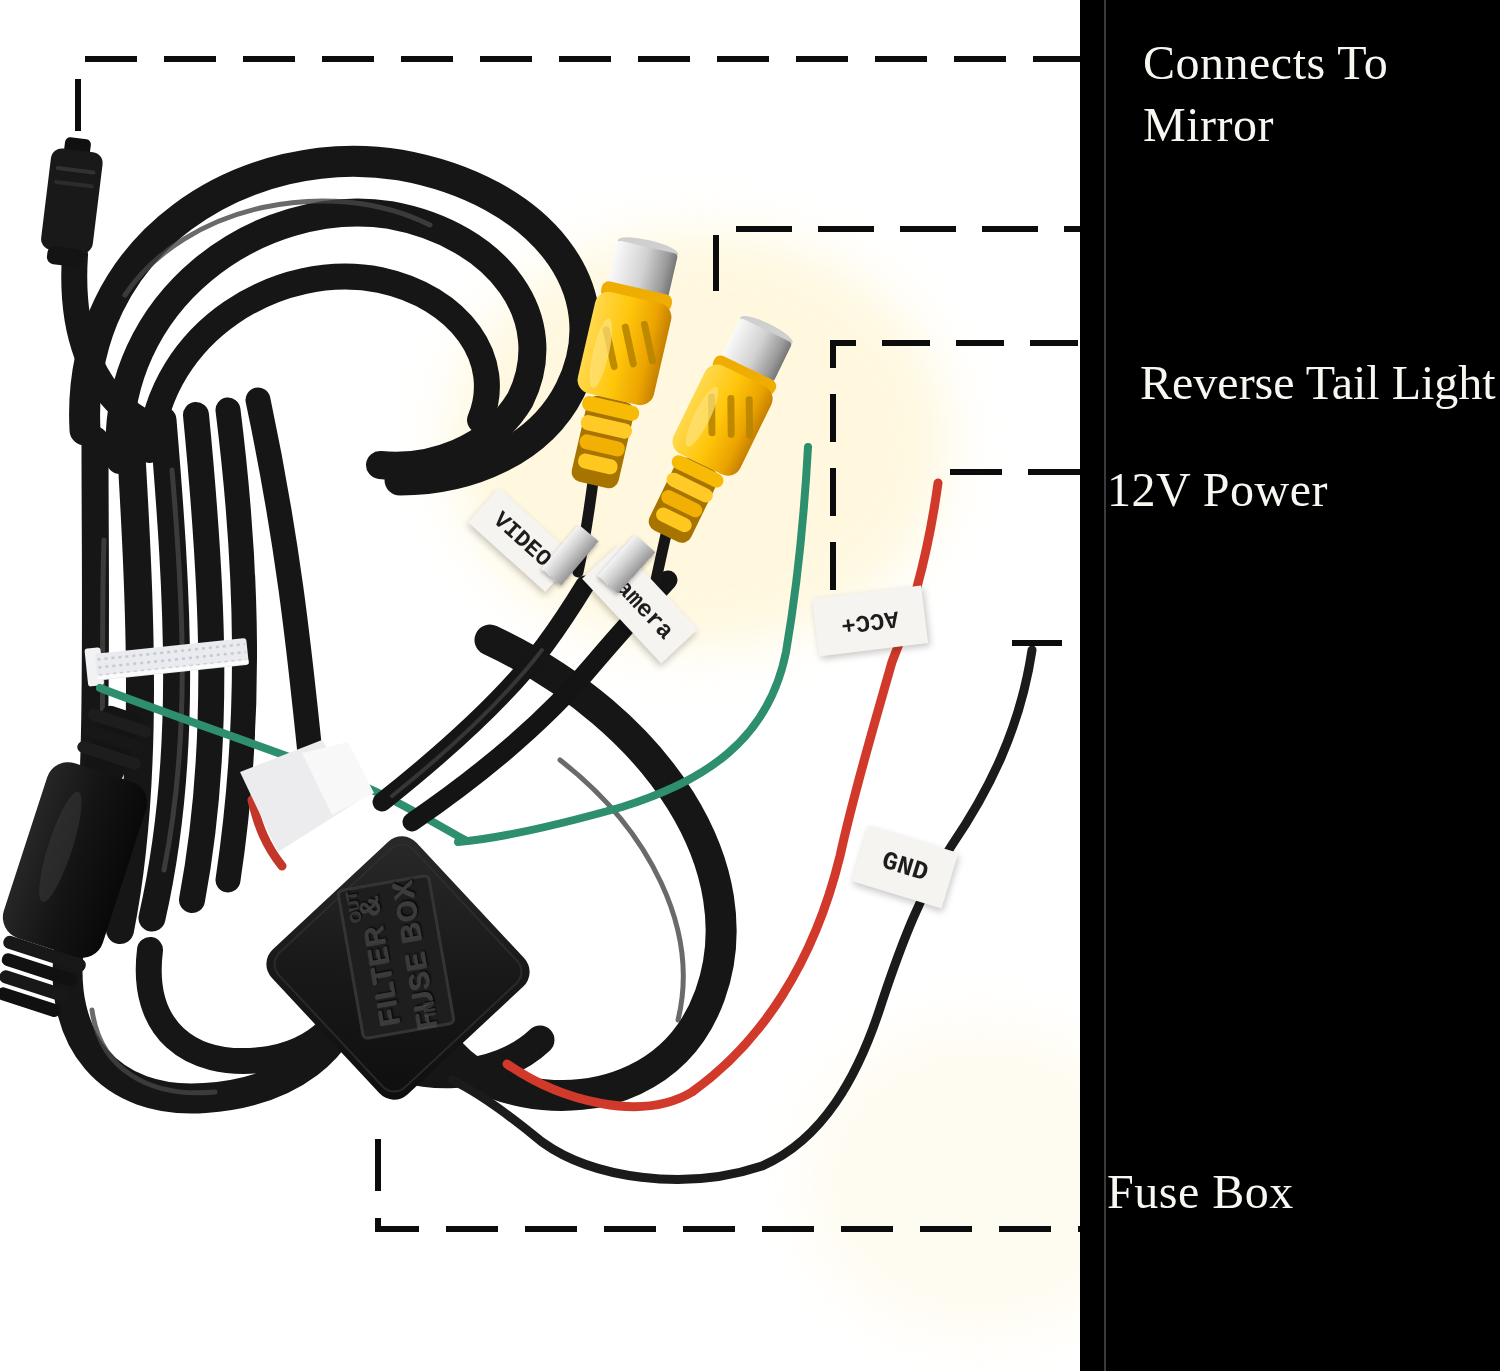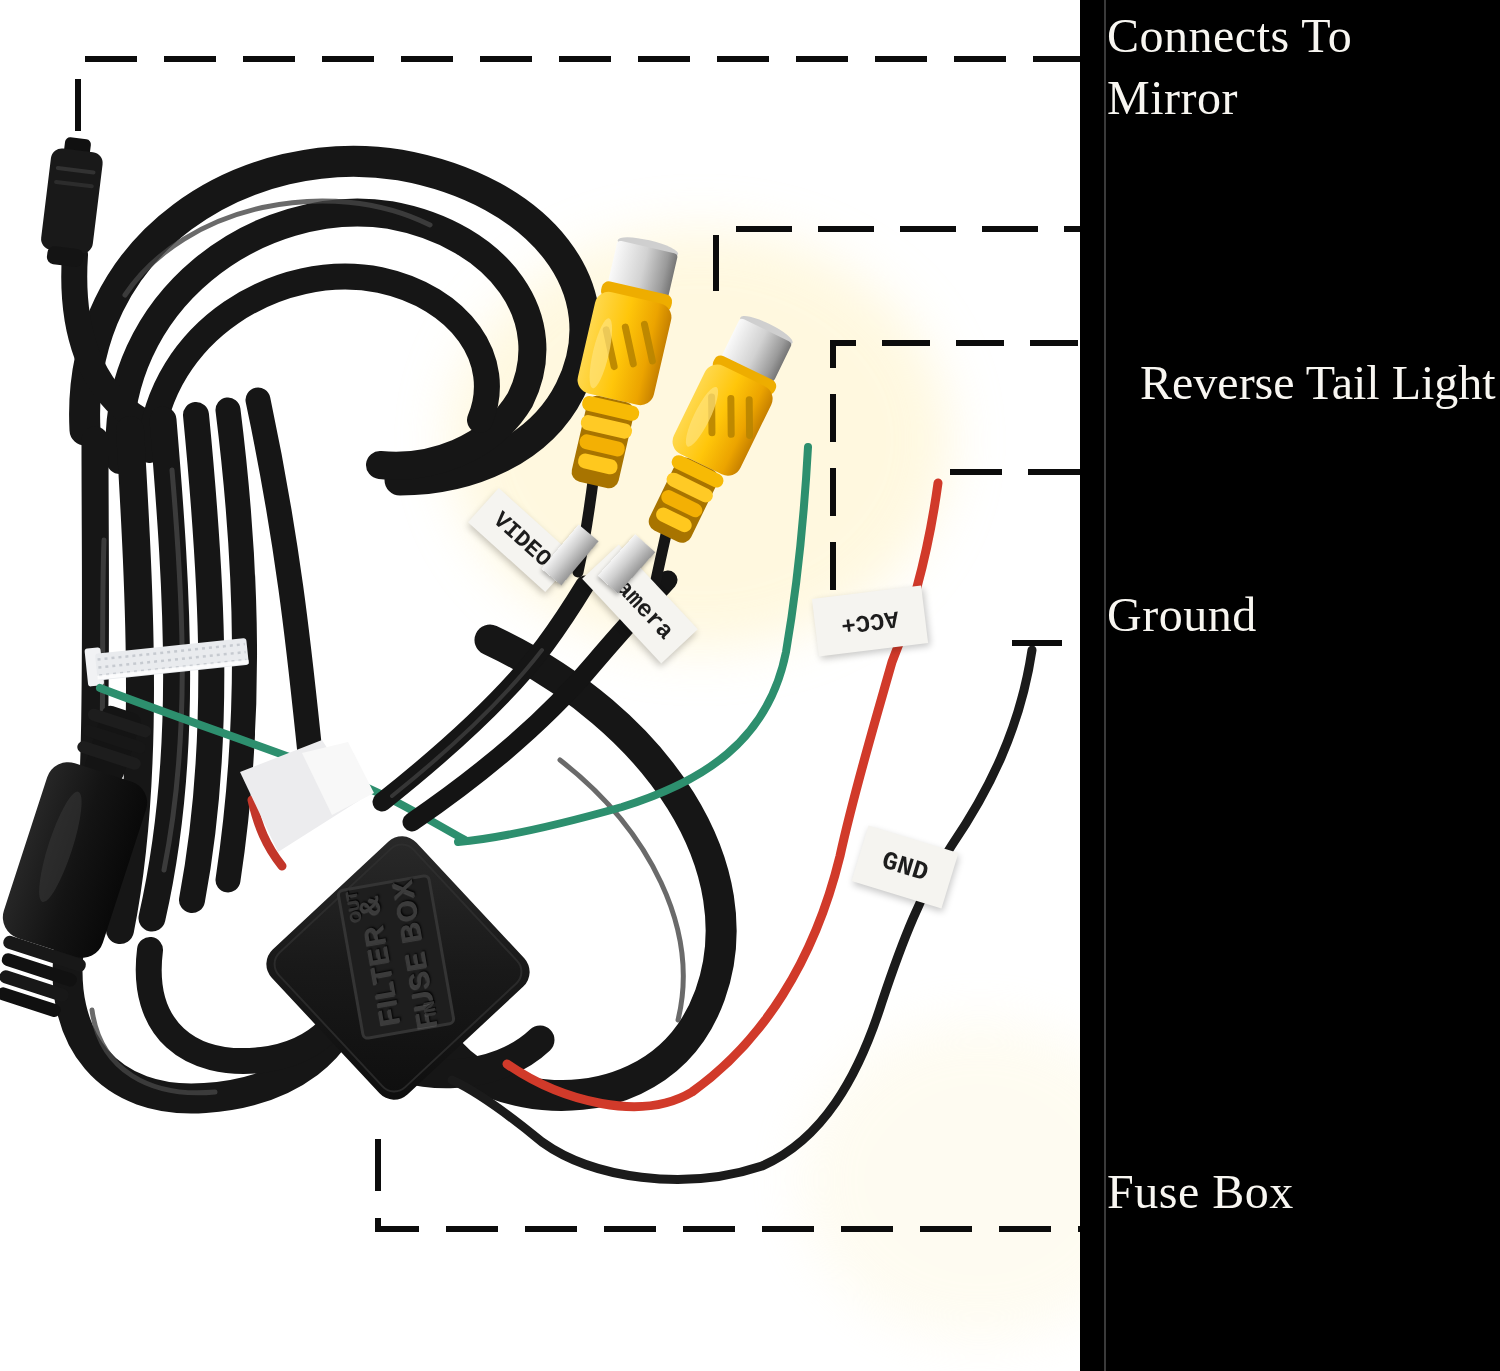--- a/index.html
+++ b/index.html
@@ -13,21 +13,21 @@
     position:absolute;left:1080px;top:0;width:420px;height:1371px;
     background:#000;color:#f8f6f1;
   }
   .sidebar .divider{
     position:absolute;left:24px;top:0;width:2px;height:1371px;background:#3a3a3a;
   }
   .side-label{
     position:absolute;left:27px;font-size:48px;line-height:62px;
     letter-spacing:.5px;white-space:pre-line;
   }
-  .lbl-mirror{top:5px;width:330px;}
+  .lbl-mirror{top:32px;width:330px;padding-left:36px;}
   .lbl-rca{top:205px;white-space:nowrap;}
   .lbl-reverse{top:352px;white-space:nowrap;letter-spacing:0;padding-left:33px;}
   .lbl-power{top:459px;white-space:nowrap;}
   .lbl-ground{top:584px;white-space:nowrap;}
   .lbl-fusebox{top:1161px;white-space:nowrap;}
   
   .tag{
     position:absolute;background:#f5f4f0;color:#1d1d1d;
     font-family:"Liberation Mono", monospace;font-weight:700;
     display:flex;align-items:center;justify-content:center;
@@ -250,17 +250,17 @@
   <div class="band band-camera"></div>
   <div class="tag tag-acc">
     <span class="flip">ACC+</span>
   </div>
   <div class="tag tag-gnd">GND</div>
 
   <aside class="sidebar">
     <div class="divider"></div>
     <div class="side-label lbl-mirror">Connects To Mirror</div>
     <div class="side-label lbl-reverse">Reverse Tail Light</div>
-    <div class="side-label lbl-ground">Ground</div>
+    <div class="side-label lbl-power">12V Power</div>
     <div class="side-label lbl-fusebox">Fuse Box</div>
   </aside>
 
 </div>
 
 </body></html>

